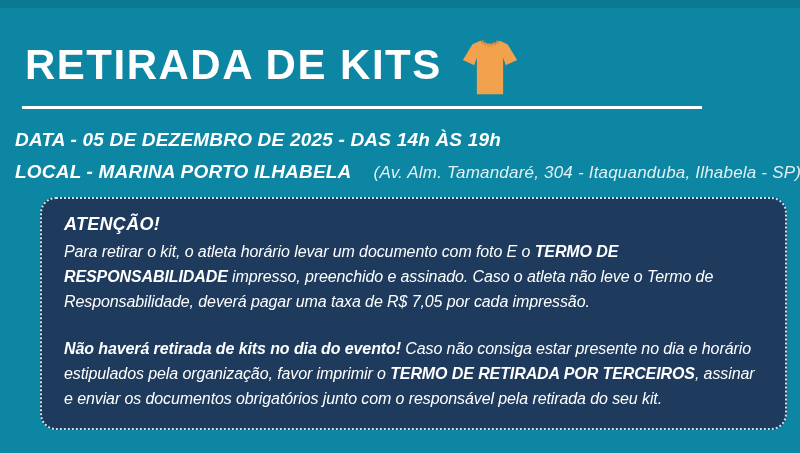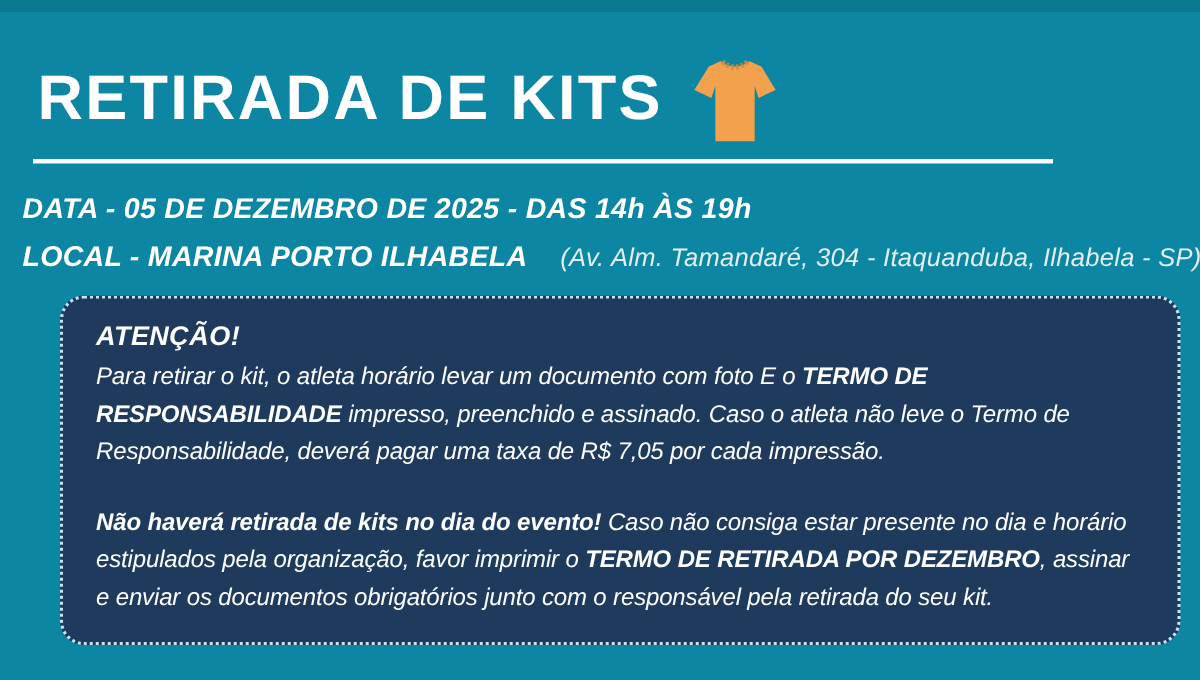--- a/index.html
+++ b/index.html
@@ -120,14 +120,14 @@
     <span>DATA - 05 DE DEZEMBRO DE 2025 - DAS 14h ÀS 19h</span>
   </p>
   <p class="event-line">
     <span>LOCAL - MARINA PORTO ILHABELA</span><span class="event-address">(Av. Alm. Tamandaré, 304 - Itaquanduba, Ilhabela - SP)</span>
   </p>
 </div>
 
 <div class="notice-box">
   <p class="notice-heading">ATENÇÃO!</p>
   <p class="notice-p"><span>Para retirar o kit, o atleta horário levar um documento com foto E o </span><b>TERMO DE RESPONSABILIDADE</b><span> impresso, preenchido e assinado. Caso o atleta não leve o Termo de Responsabilidade, deverá pagar uma taxa de R$ 7,05 por cada impressão.</span></p>
-  <p class="notice-p"><b>Não haverá retirada de kits no dia do evento!</b><span> Caso não consiga estar presente no dia e horário estipulados pela organização, favor imprimir o </span><b>TERMO DE RETIRADA POR DEZEMBRO</b><span>, assinar e enviar os documentos obrigatórios junto com o responsável pela retirada do seu kit.</span></p>
+  <p class="notice-p"><b>Não haverá retirada de kits no dia do evento!</b><span> Caso não consiga estar presente no dia e horário estipulados pela organização, favor imprimir o </span><b>TERMO DE RETIRADA POR TERCEIROS</b><span>, assinar e enviar os documentos obrigatórios junto com o responsável pela retirada do seu kit.</span></p>
 </div>
 
 </body></html>

